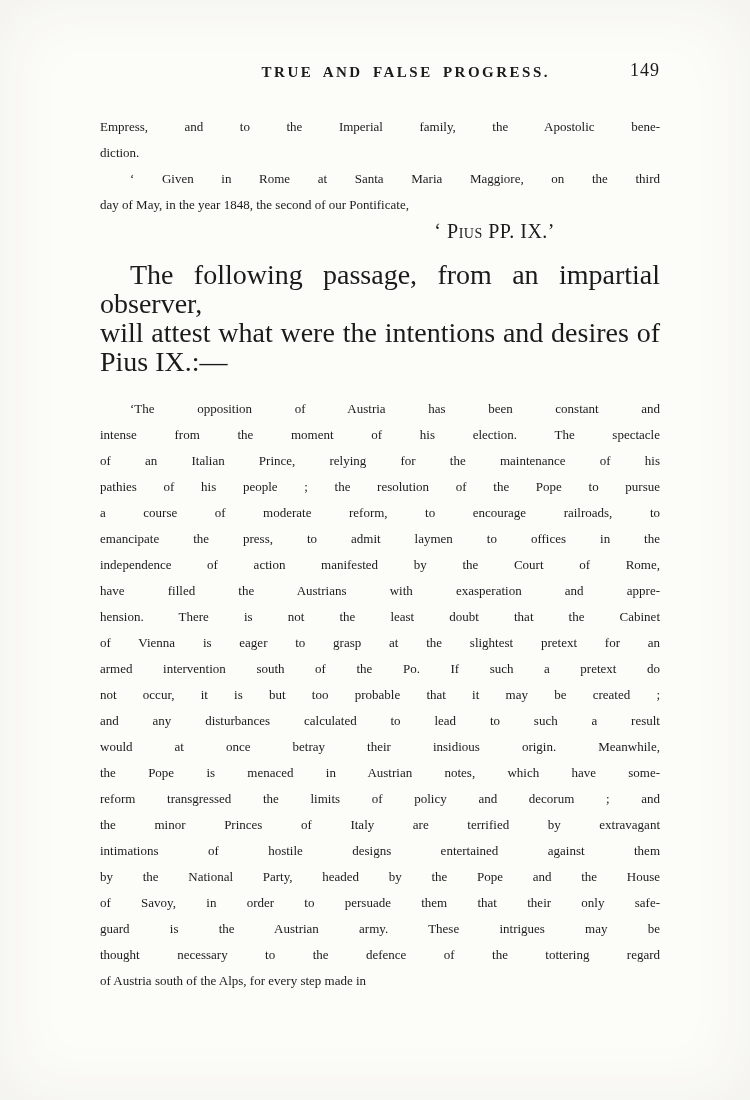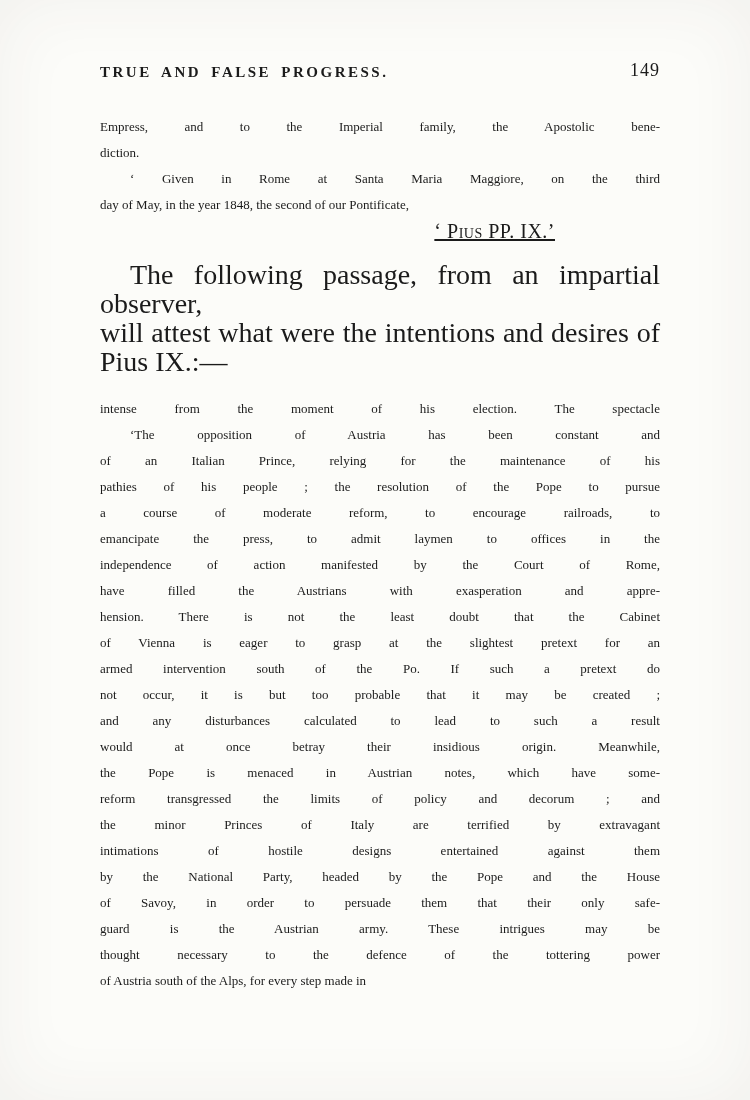--- a/index.html
+++ b/index.html
@@ -21,21 +21,21 @@
     box-sizing: border-box;
   }
   .header {
     position: relative;
     margin: 0 90px 0 100px;
     padding-top: 64px;
     height: 30px;
   }
   .running-title {
     display: block;
-    text-align: left;
+    text-align: right;
     padding-right: 110px;
     font-size: 15px;
     font-weight: bold;
     letter-spacing: 2.5px;
     word-spacing: 4px;
   }
   .page-number {
     position: absolute;
     right: 0;
     top: 60px;
@@ -64,21 +64,20 @@
   .paragraph.right .line,
   .paragraph.right .line.last {
     text-align: right;
     text-align-last: right;
     padding-right: 105px;
   }
   .paragraph.smallcaps .line {
     font-variant: small-caps;
     letter-spacing: 0.5px;
     font-size: 20px;
-    text-decoration: underline;
   }
 </style>
 </head>
 <body>
 
 <div class="page">
   <div class="header">
     <span class="running-title">TRUE AND FALSE PROGRESS.</span>
     <span class="page-number">149</span>
   </div>
@@ -93,38 +92,38 @@
       </div>
       <div class="paragraph right smallcaps">
         <div class="line last">‘ Pius PP. IX.’</div>
       </div>
       <div class="paragraph gap large">
         <div class="line indent">The following passage, from an impartial observer,</div>
         <div class="line">will attest what were the intentions and desires of</div>
         <div class="line last">Pius IX.:—</div>
       </div>
       <div class="paragraph gap2">
+        <div class="line indent">‘The opposition of Austria has been constant and</div>
         <div class="line">intense from the moment of his election.  The spectacle</div>
-        <div class="line indent">‘The opposition of Austria has been constant and</div>
         <div class="line">of an Italian Prince, relying for the maintenance of his</div>
         <div class="line">pathies of his people ; the resolution of the Pope to pursue</div>
         <div class="line">a course of moderate reform, to encourage railroads, to</div>
         <div class="line">emancipate the press, to admit laymen to offices in the</div>
         <div class="line">independence of action manifested by the Court of Rome,</div>
         <div class="line">have filled the Austrians with exasperation and appre-</div>
         <div class="line">hension.  There is not the least doubt that the Cabinet</div>
         <div class="line">of Vienna is eager to grasp at the slightest pretext for an</div>
         <div class="line">armed intervention south of the Po.  If such a pretext do</div>
         <div class="line">not occur, it is but too probable that it may be created ;</div>
         <div class="line">and any disturbances calculated to lead to such a result</div>
         <div class="line">would at once betray their insidious origin.  Meanwhile,</div>
         <div class="line">the Pope is menaced in Austrian notes, which have some-</div>
         <div class="line">reform transgressed the limits of policy and decorum ; and</div>
         <div class="line">the minor Princes of Italy are terrified by extravagant</div>
         <div class="line">intimations of hostile designs entertained against them</div>
         <div class="line">by the National Party, headed by the Pope and the House</div>
         <div class="line">of Savoy, in order to persuade them that their only safe-</div>
         <div class="line">guard is the Austrian army.  These intrigues may be</div>
-        <div class="line">thought necessary to the defence of the tottering power</div>
+        <div class="line">thought necessary to the defence of the tottering regard</div>
         <div class="line last">of Austria south of the Alps, for every step made in</div>
       </div>
     </div>
 </div>
 
 </body></html>

